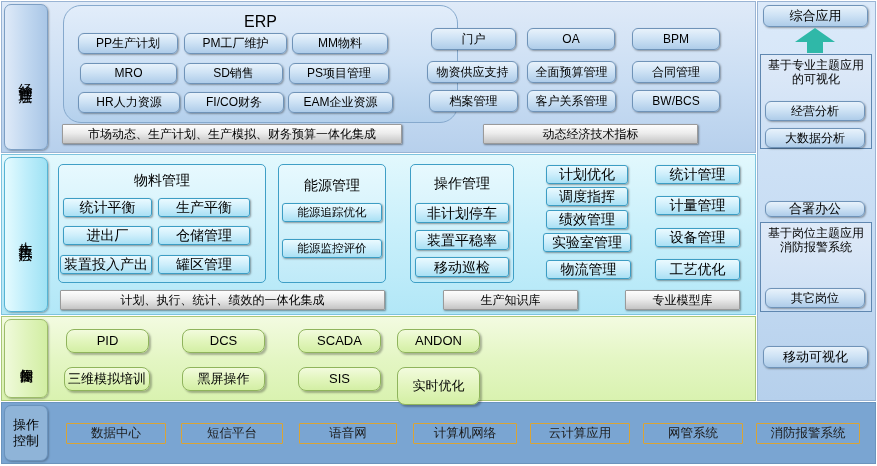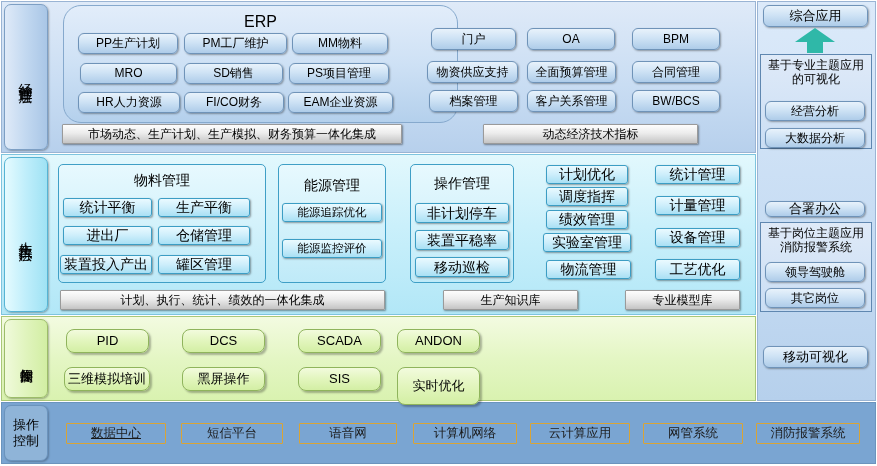--- a/index.html
+++ b/index.html
@@ -230,21 +230,21 @@
   <div class="pill pill-green" style="left:66px;top:329px;width:83px;height:24px;">PID</div>
   <div class="pill pill-green" style="left:182px;top:329px;width:83px;height:24px;">DCS</div>
   <div class="pill pill-green" style="left:298px;top:329px;width:83px;height:24px;">SCADA</div>
   <div class="pill pill-green" style="left:397px;top:329px;width:83px;height:24px;">ANDON</div>
 
   <div class="pill pill-green" style="left:64px;top:367px;width:86px;height:24px;">三维模拟培训</div>
   <div class="pill pill-green" style="left:182px;top:367px;width:83px;height:24px;">黑屏操作</div>
   <div class="pill pill-green" style="left:298px;top:367px;width:83px;height:24px;">SIS</div>
   <div class="pill pill-green" style="left:397px;top:367px;width:83px;height:38px;">实时优化</div>
 
-  <div class="pill pill-bottom" style="left:66px;top:423px;width:100px;height:21px;text-decoration:underline;">数据中心</div>
+  <div class="pill pill-bottom" style="left:66px;top:423px;width:100px;height:21px;">数据中心</div>
   <div class="pill pill-bottom" style="left:181px;top:423px;width:102px;height:21px;">短信平台</div>
   <div class="pill pill-bottom" style="left:299px;top:423px;width:98px;height:21px;">语音网</div>
   <div class="pill pill-bottom" style="left:413px;top:423px;width:104px;height:21px;">计算机网络</div>
   <div class="pill pill-bottom" style="left:530px;top:423px;width:100px;height:21px;">云计算应用</div>
   <div class="pill pill-bottom" style="left:643px;top:423px;width:100px;height:21px;">网管系统</div>
   <div class="pill pill-bottom" style="left:756px;top:423px;width:104px;height:21px;">消防报警系统</div>
 
   <div class="rail"></div>
 
   <div class="pill pill-blue" style="left:763px;top:5px;width:105px;height:22px;font-size:13px;">综合应用</div>
@@ -262,18 +262,17 @@
   <div class="pill pill-blue" style="left:765px;top:101px;width:100px;height:20px;">经营分析</div>
   <div class="pill pill-blue" style="left:765px;top:128px;width:100px;height:20px;">大数据分析</div>
 
   <div class="pill pill-blue" style="left:765px;top:201px;width:100px;height:16px;font-size:13px;">合署办公</div>
 
   <div class="rail-sub" style="left:760px;top:222px;width:112px;height:90px;"></div>
   <div class="rail-note" style="left:760px;top:226px;width:112px;">
     <div>基于岗位主题应用</div>
     <div>消防报警系统</div>
   </div>
-  <div class="pill pill-blue" style="left:765px;top:262px;width:100px;height:20px;">领导驾驶舱</div>
   <div class="pill pill-blue" style="left:765px;top:288px;width:100px;height:20px;">其它岗位</div>
 
   <div class="pill pill-blue" style="left:763px;top:346px;width:105px;height:22px;font-size:13px;">移动可视化</div>
 
 </div>
 
 </body></html>

